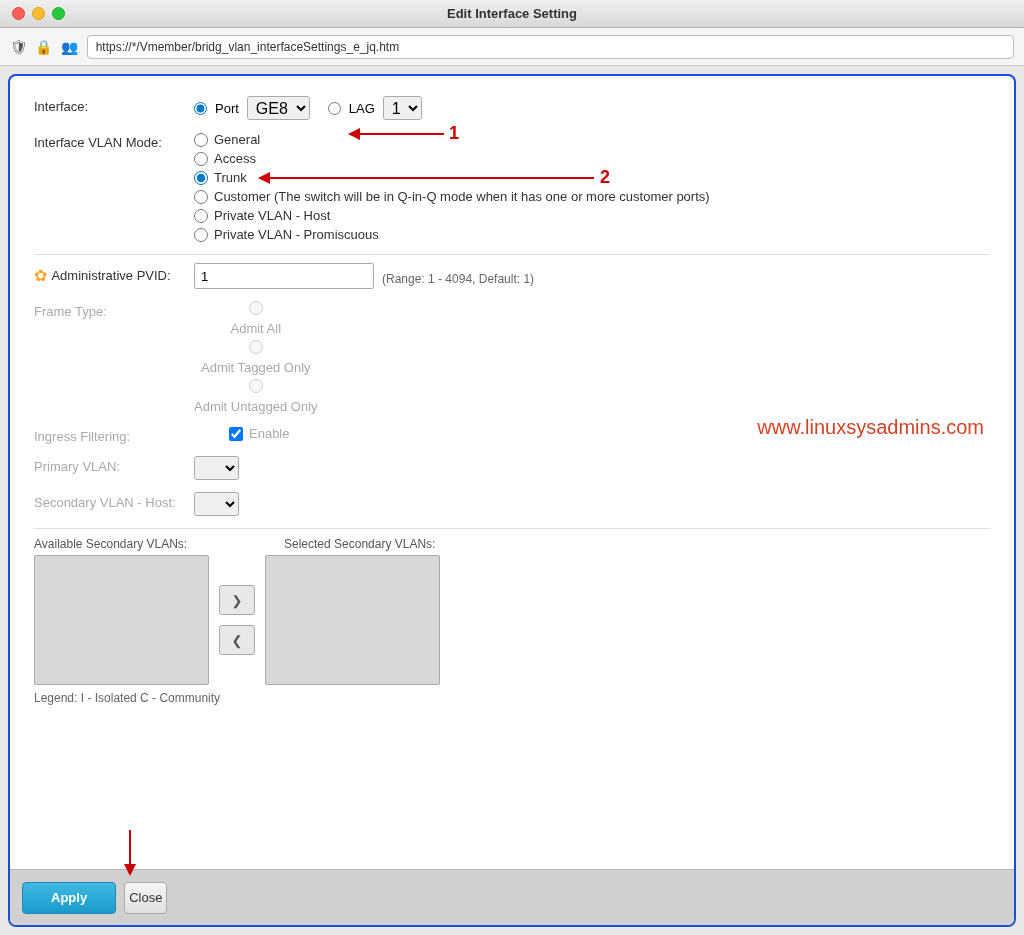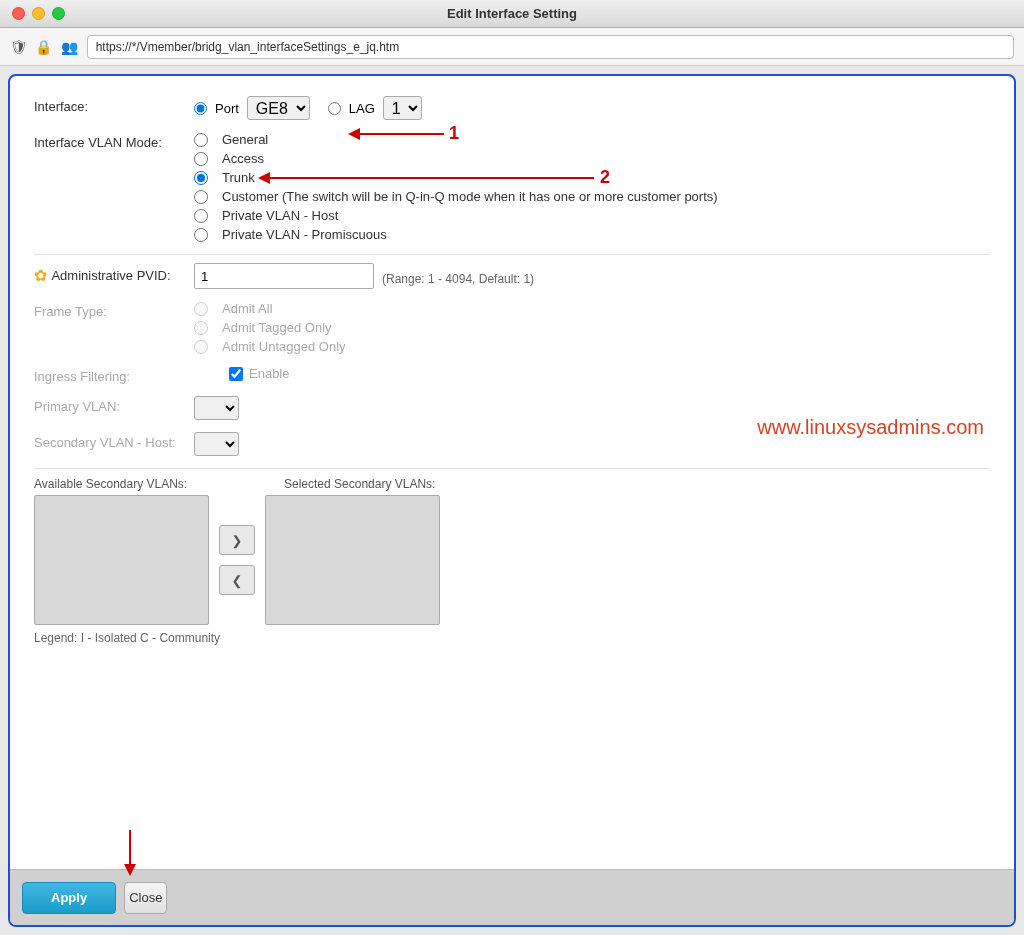--- a/index.html
+++ b/index.html
@@ -103,33 +103,34 @@
 
     
     .radio-group {
       display: flex;
       flex-direction: column;
       gap: 4px;
     }
     .radio-item {
       display: flex;
       align-items: center;
-      gap: 14px;
+      gap: 6px;
       font-size: 13px;
       color: #333;
       cursor: pointer;
     }
     .radio-item input[type="radio"] {
       width: 14px;
       height: 14px;
       accent-color: #0077cc;
       cursor: pointer;
     }
     .radio-item.disabled {
       color: #aaa;
+      flex-direction: column;
     }
     .radio-item.disabled input[type="radio"] {
       accent-color: #aaa;
       cursor: default;
     }
 
     
     .interface-row {
       display: flex;
       align-items: center;

